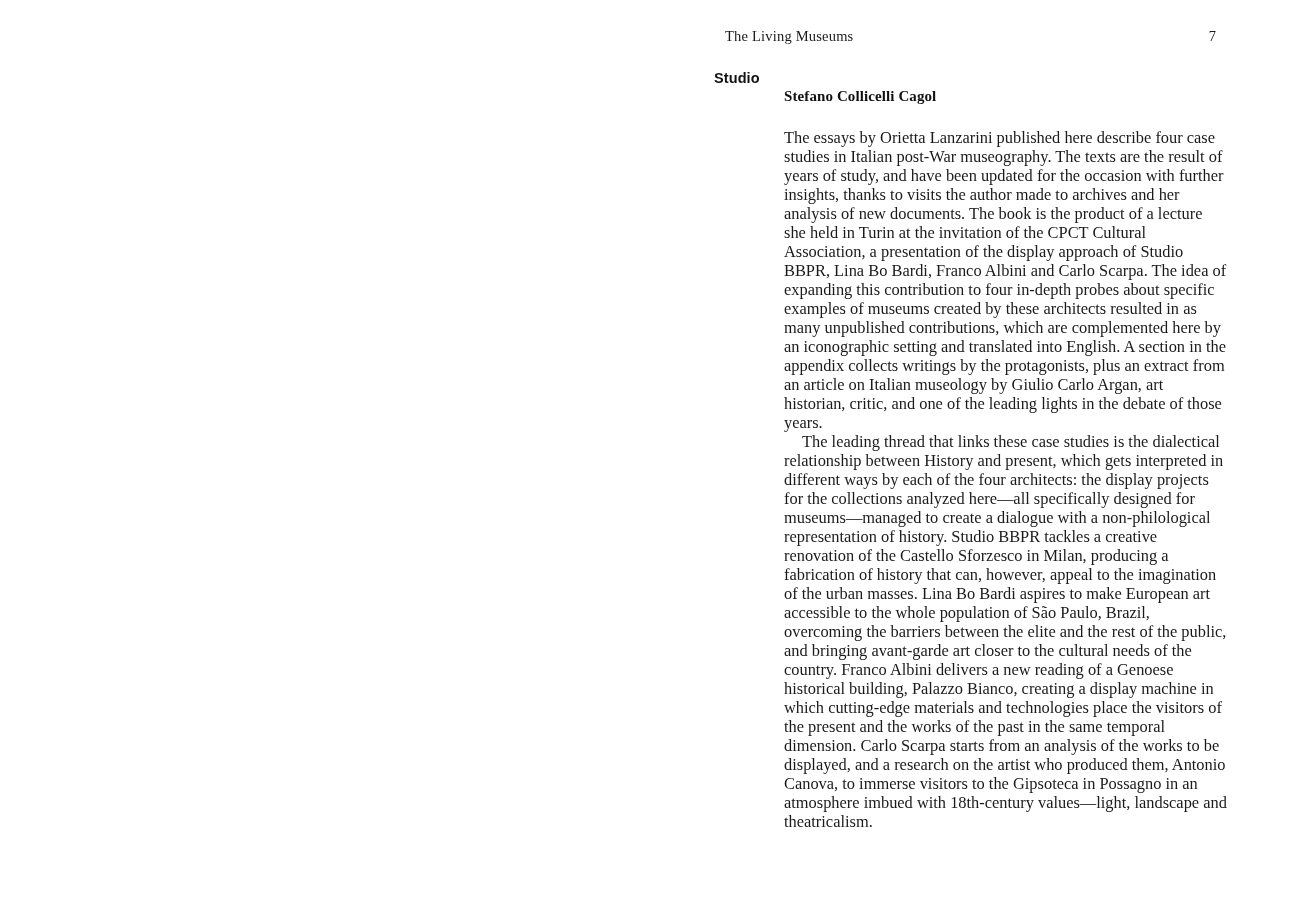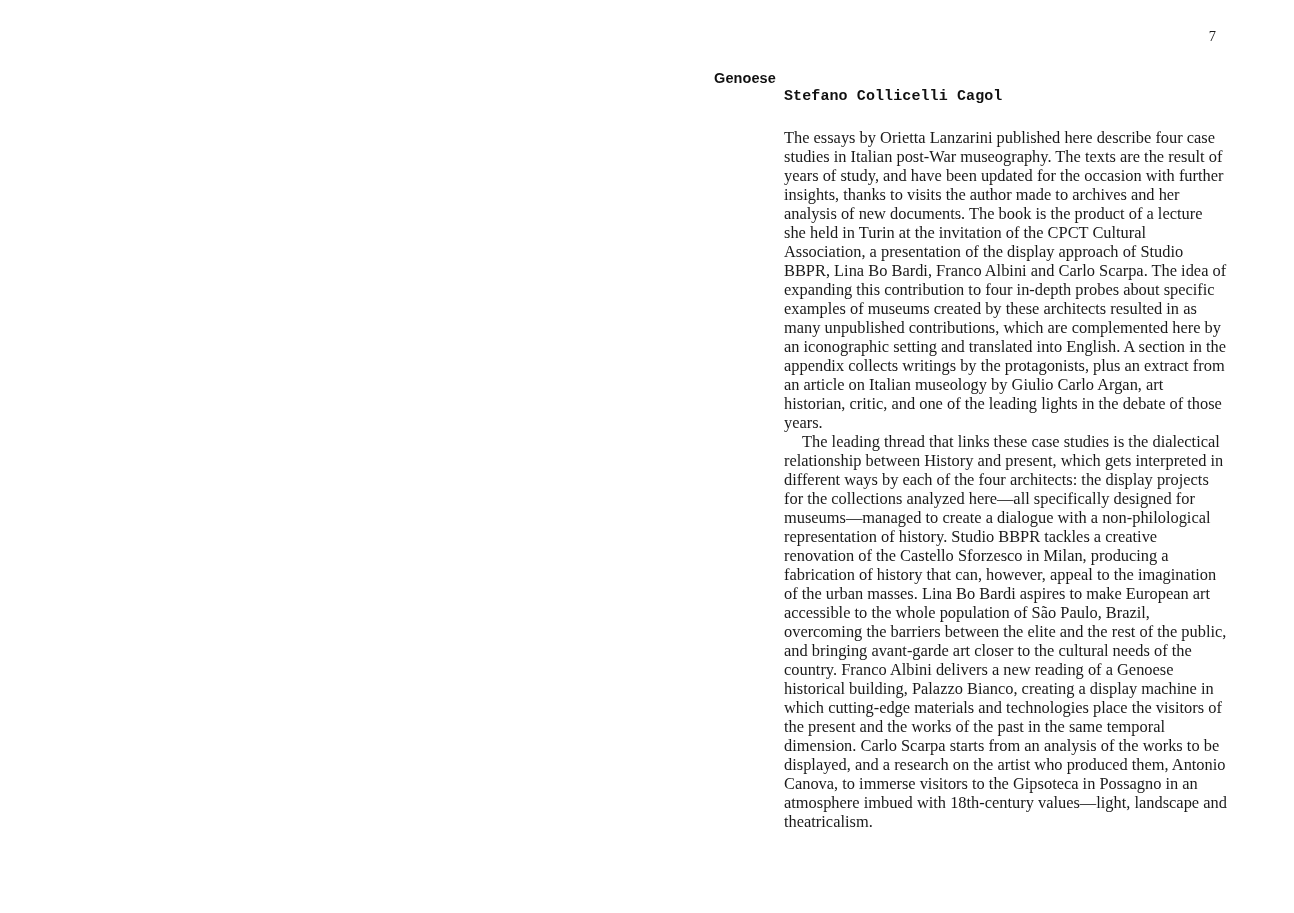--- a/index.html
+++ b/index.html
@@ -49,21 +49,21 @@
     font-size: 14.5px;
     font-weight: 700;
     color: #111111;
     letter-spacing: 0.1px;
   }
   
   .author {
     position: absolute;
     left: 784px;
     top: 88px;
-    font-family: Liberation Mono, monospace;
+    font-family: Liberation Serif, serif;
     font-size: 15px;
     font-weight: 700;
     color: #111111;
     letter-spacing: 0.1px;
   }
   
   .body-col {
     position: absolute;
     left: 784px;
     top: 128px;
@@ -80,24 +80,25 @@
   }
   .body-col p.indent {
     text-indent: 18px;
   }
 </style>
 </head>
 <body>
 
 <div class="page">
 
+  <div class="running-head">The Living Museums</div>
 
   <div class="folio">7</div>
 
-  <div class="section-label">Genoese</div>
+  <div class="section-label">Studio</div>
 
   <div class="author">Stefano Collicelli Cagol</div>
 
   <div class="body-col">
     <p>The essays by Orietta Lanzarini published here describe four case studies in Italian post-War museography. The texts are the result of years of study, and have been updated for the occasion with further insights, thanks to visits the author made to archives and her analysis of new documents. The book is the product of a lecture she held in Turin at the invitation of the CPCT Cultural Association, a presentation of the display approach of Studio BBPR, Lina Bo Bardi, Franco Albini and Carlo Scarpa. The idea of expanding this contribution to four in-depth probes about specific examples of museums created by these architects resulted in as many unpublished contributions, which are complemented here by an iconographic setting and translated into English. A section in the appendix collects writings by the protagonists, plus an extract from an article on Italian museology by Giulio Carlo Argan, art historian, critic, and one of the leading lights in the debate of those years.</p>
     <p class="indent">The leading thread that links these case studies is the dialectical relationship between History and present, which gets interpreted in different ways by each of the four architects: the display projects for the collections analyzed here—all specifically designed for museums—managed to create a dialogue with a non-philological representation of history. Studio BBPR tackles a creative renovation of the Castello Sforzesco in Milan, producing a fabrication of history that can, however, appeal to the imagination of the urban masses. Lina Bo Bardi aspires to make European art accessible to the whole population of São Paulo, Brazil, overcoming the barriers between the elite and the rest of the public, and bringing avant-garde art closer to the cultural needs of the country. Franco Albini delivers a new reading of a Genoese historical building, Palazzo Bianco, creating a display machine in which cutting-edge materials and technologies place the visitors of the present and the works of the past in the same temporal dimension. Carlo Scarpa starts from an analysis of the works to be displayed, and a research on the artist who produced them, Antonio Canova, to immerse visitors to the Gipsoteca in Possagno in an atmosphere imbued with 18th-century values—light, landscape and theatricalism.</p>
 
   </div>
 
 </div>

